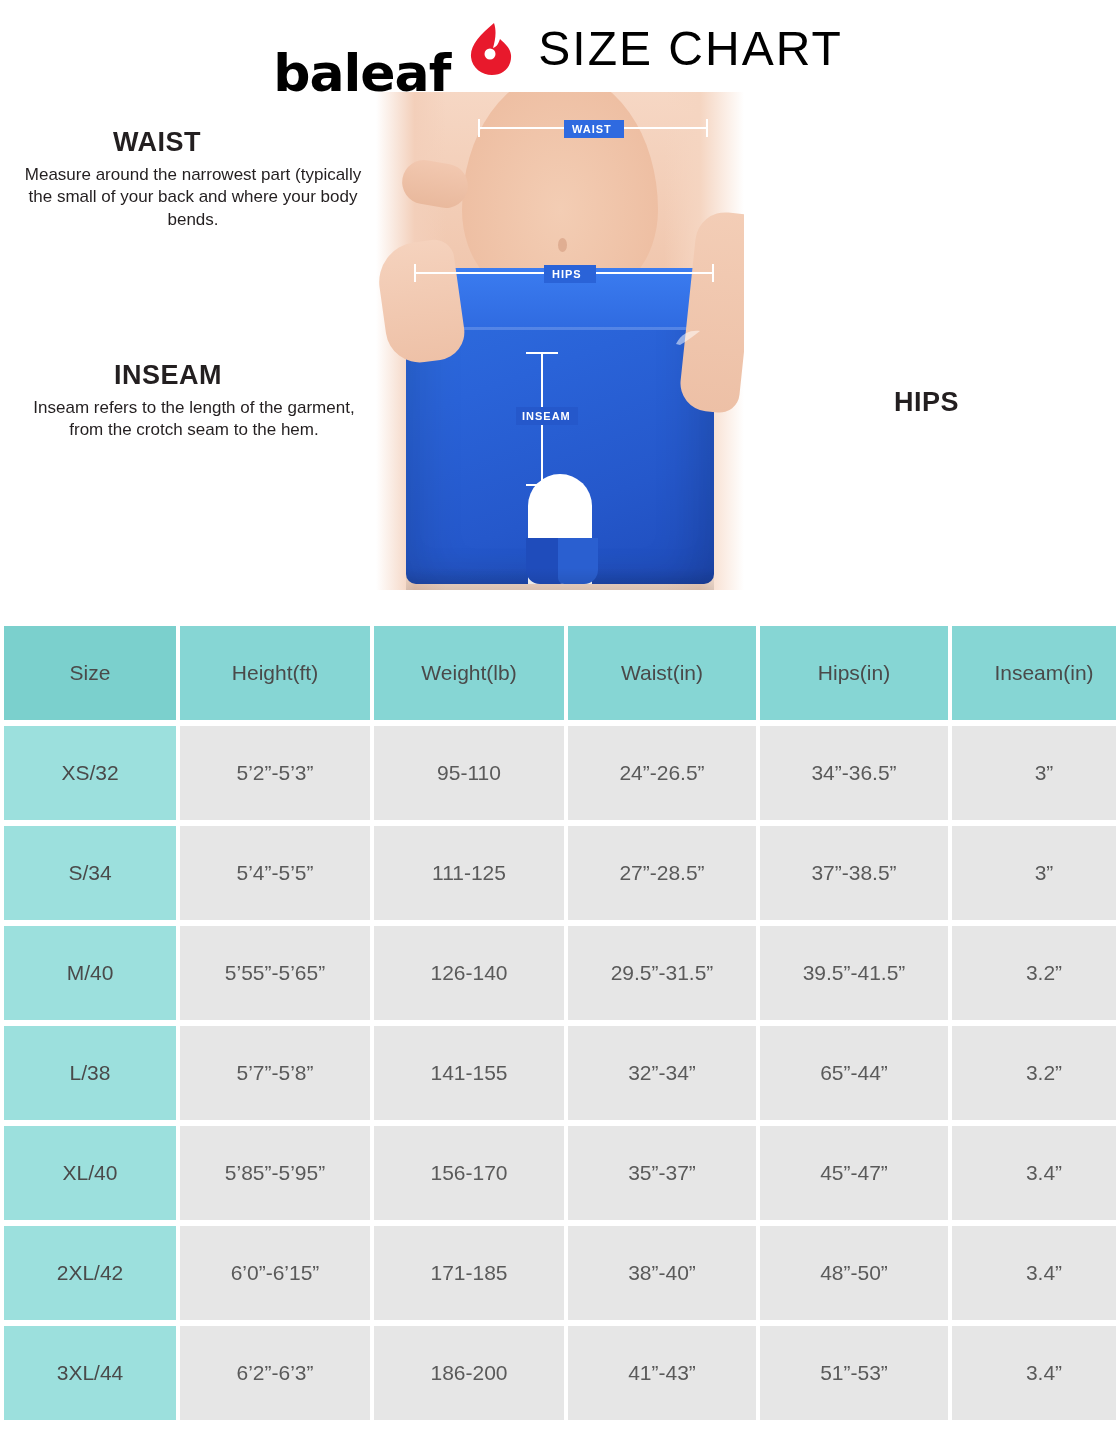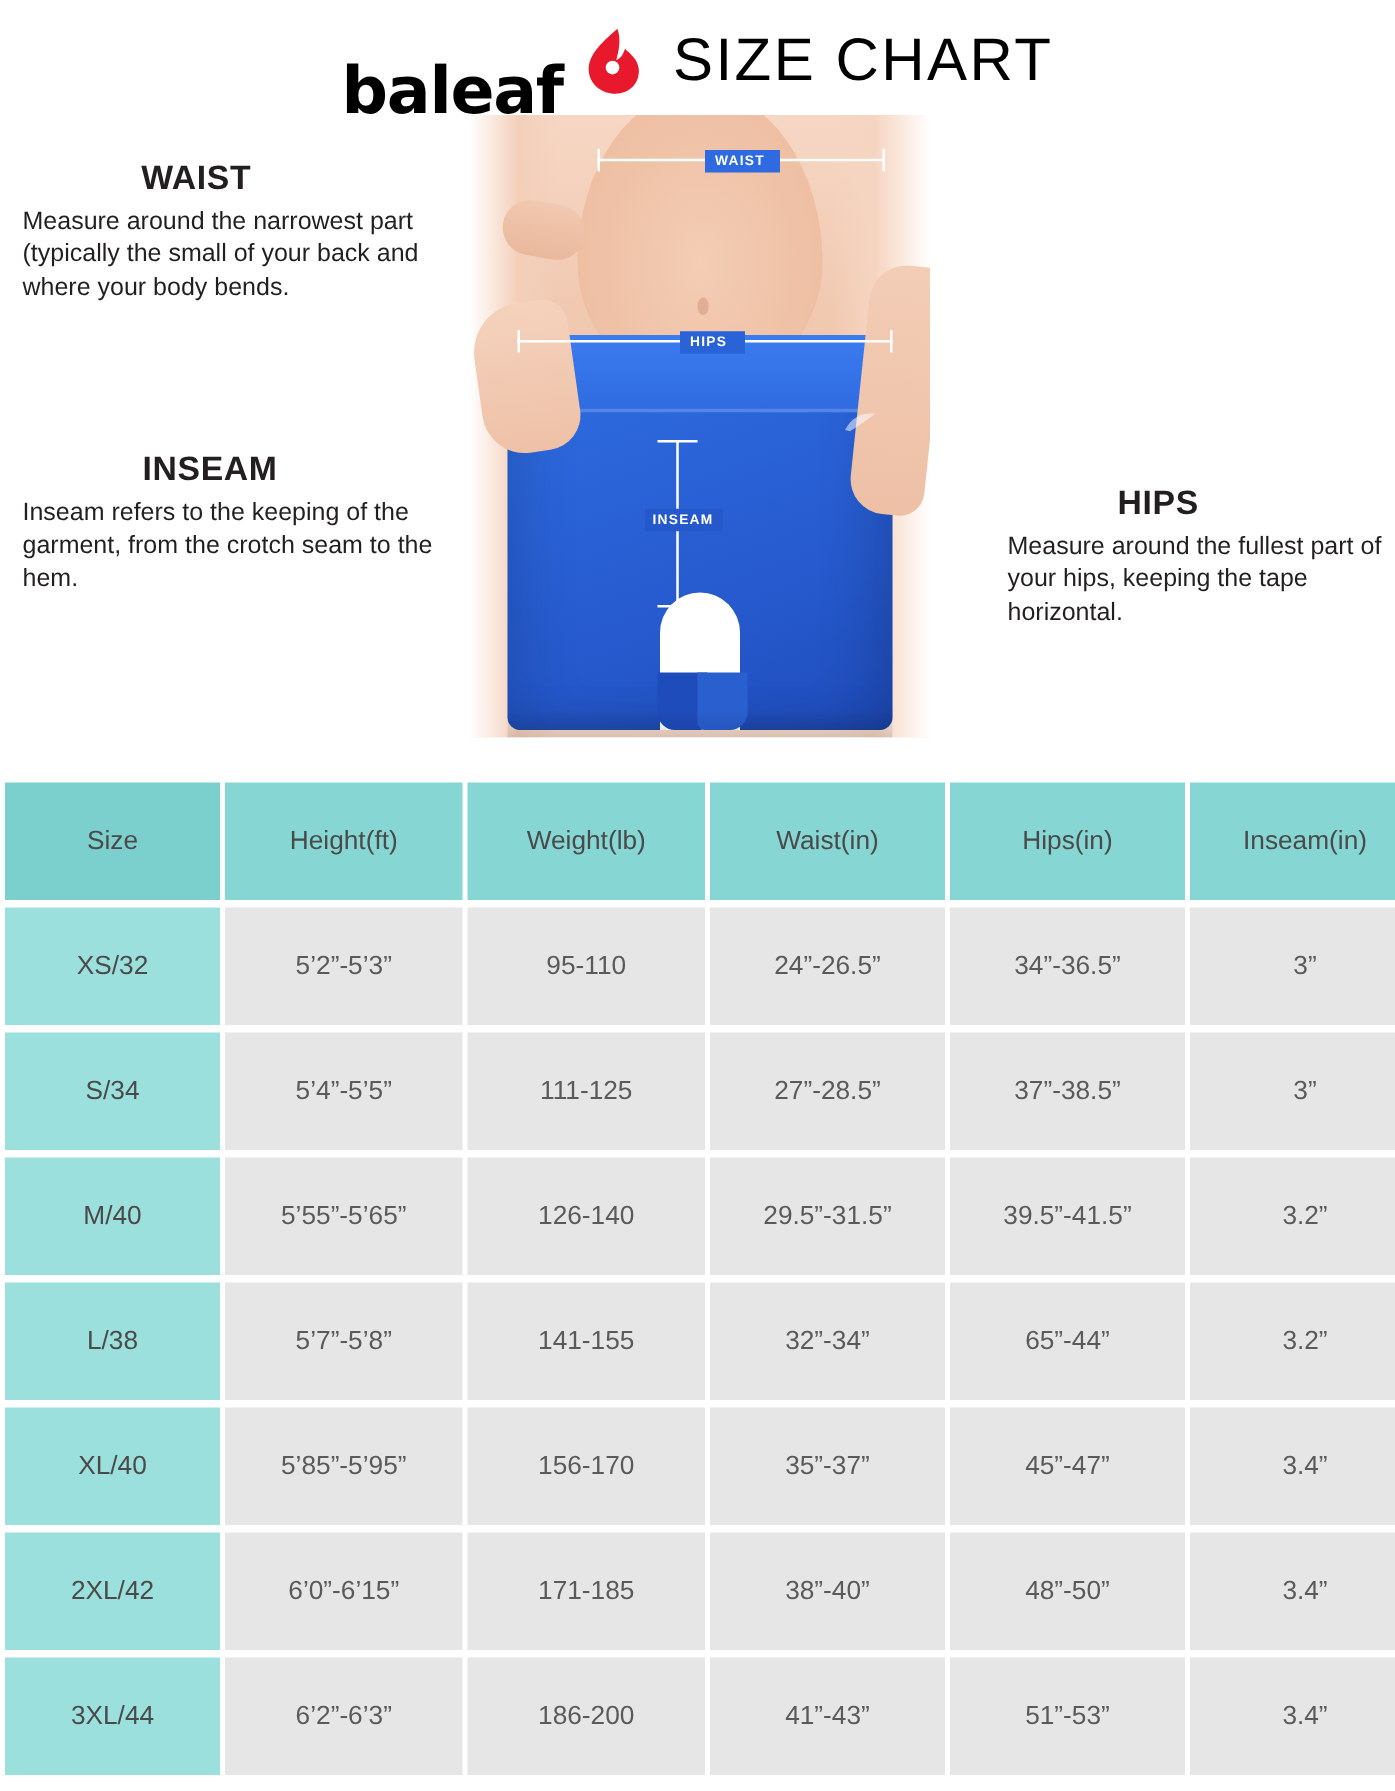--- a/index.html
+++ b/index.html
@@ -193,23 +193,24 @@
   }
   .callout h3 {
     margin: 0 0 6px 0;
     font-size: 27px;
     font-weight: 700;
     letter-spacing: .5px;
     color: #231f20;
   }
   .callout p {
     margin: 0;
-    font-size: 20px;
+    font-size: 17px;
     line-height: 1.32;
     color: #231f20;
+    text-align: center;
   }
   .callout.waist   { left: 18px;  top: 35px;  width: 350px; }
   .callout.waist h3 { padding-left: 95px; }
   .callout.inseam  { left: 18px;  top: 268px; width: 352px; }
   .callout.inseam h3 { padding-left: 96px; }
   .callout.hips    { left: 806px; top: 295px; width: 306px; }
   .callout.hips h3 { padding-left: 88px; }
 
   
   .table-wrap {
@@ -311,26 +312,25 @@
     <span class="meas-label" style="left:146px; top:318px;">INSEAM</span>
   </div>
 
   <div class="callout waist">
     <h3>WAIST</h3>
     <p>Measure around the narrowest part (typically the small of your back and where your body bends.</p>
   </div>
 
   <div class="callout inseam">
     <h3>INSEAM</h3>
-    <p>Inseam refers to the keeping of the garment, from the crotch seam to the hem.</p>
+    <p>Inseam refers to the length of the garment, from the crotch seam to the hem.</p>
   </div>
 
   <div class="callout hips">
     <h3>HIPS</h3>
-    <p>Measure around the fullest part of your hips, keeping the tape horizontal.</p>
   </div>
 </div>
 
 <div class="table-wrap">
   <table>
     <colgroup>
       <col class="c-size">
         <col class="c-h">
         <col class="c-w">
         <col class="c-waist">

